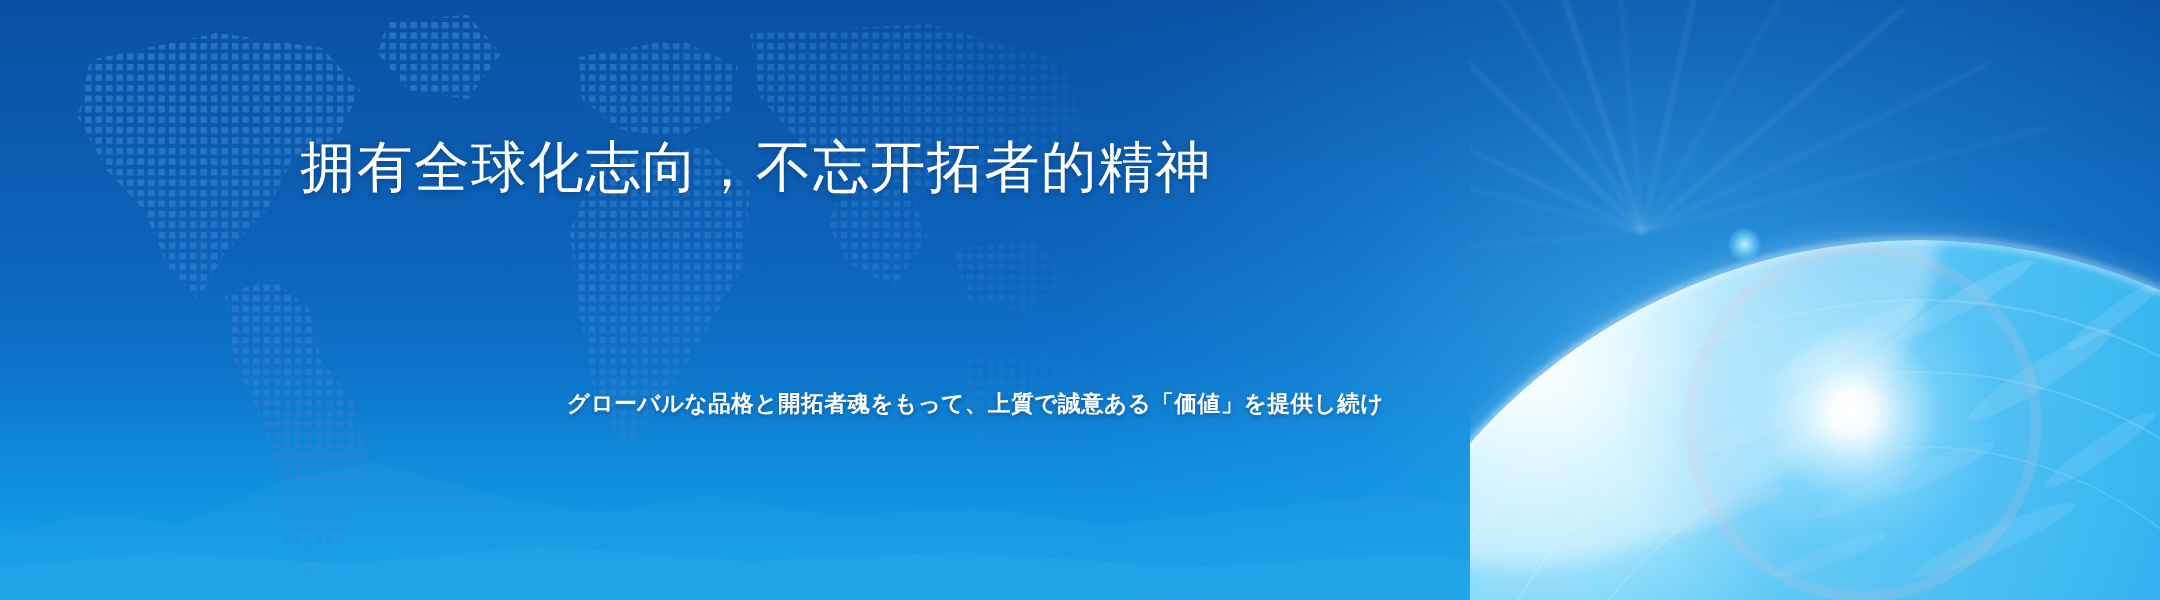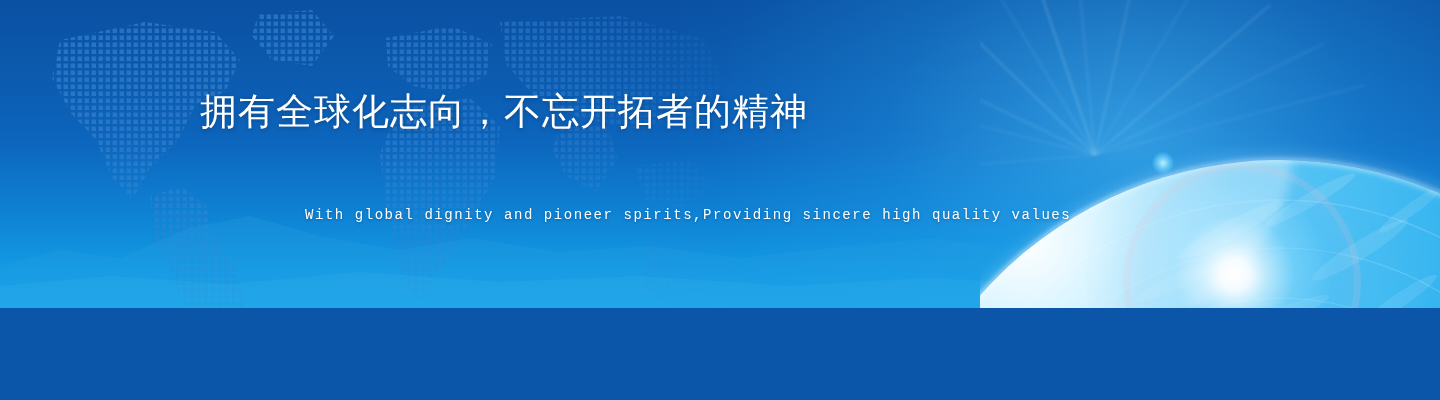--- a/index.html
+++ b/index.html
@@ -3,21 +3,21 @@
 <meta charset="utf-8">
 <style>
   html, body {
     margin: 0;
     padding: 0;
     background: #0b56a8;
   }
   #banner {
     position: relative;
     width: 1440px;
-    height: 308px;
+    height: 400px;
     overflow: hidden;
     font-family: "Liberation Sans", "DejaVu Sans", sans-serif;
     background: linear-gradient(to bottom,
         #0a50a2 0%,
         #0b58ab 18%,
         #0c63ba 42%,
         #0d78cc 68%,
         #0f93dd 88%,
         #12a0e8 100%);
   }
@@ -311,16 +311,16 @@
   </svg>
 
   <div class="flare-halo"></div>
   <div class="flare-core"></div>
   <div class="orb"></div>
 
   <div class="copy">
     <div class="headline">
       <span>拥有全球化志向，不忘开拓者的精神</span>
     </div>
-    <div class="subtitle-en">With global dignity and pioneer spirits,Providing sincere high quality values</div>
+    <div class="subtitle-jp">グローバルな品格と開拓者魂をもって、上質で誠意ある「価値」を提供し続け</div>
   </div>
 
 </div>
 
 </body></html>

